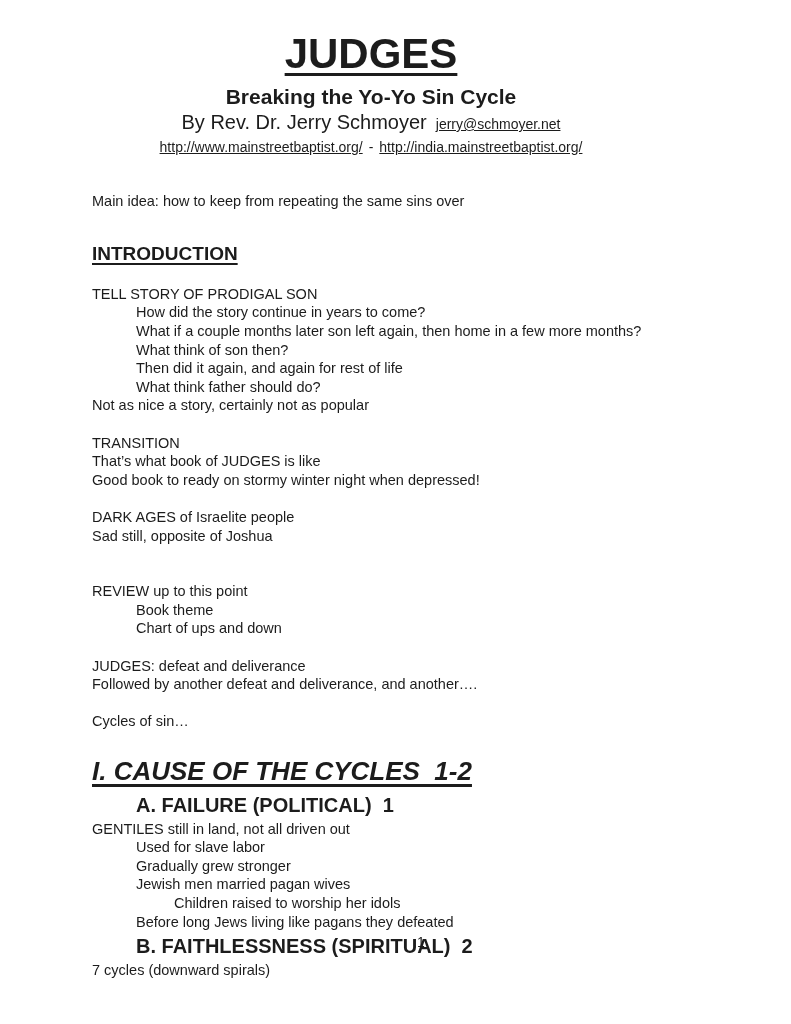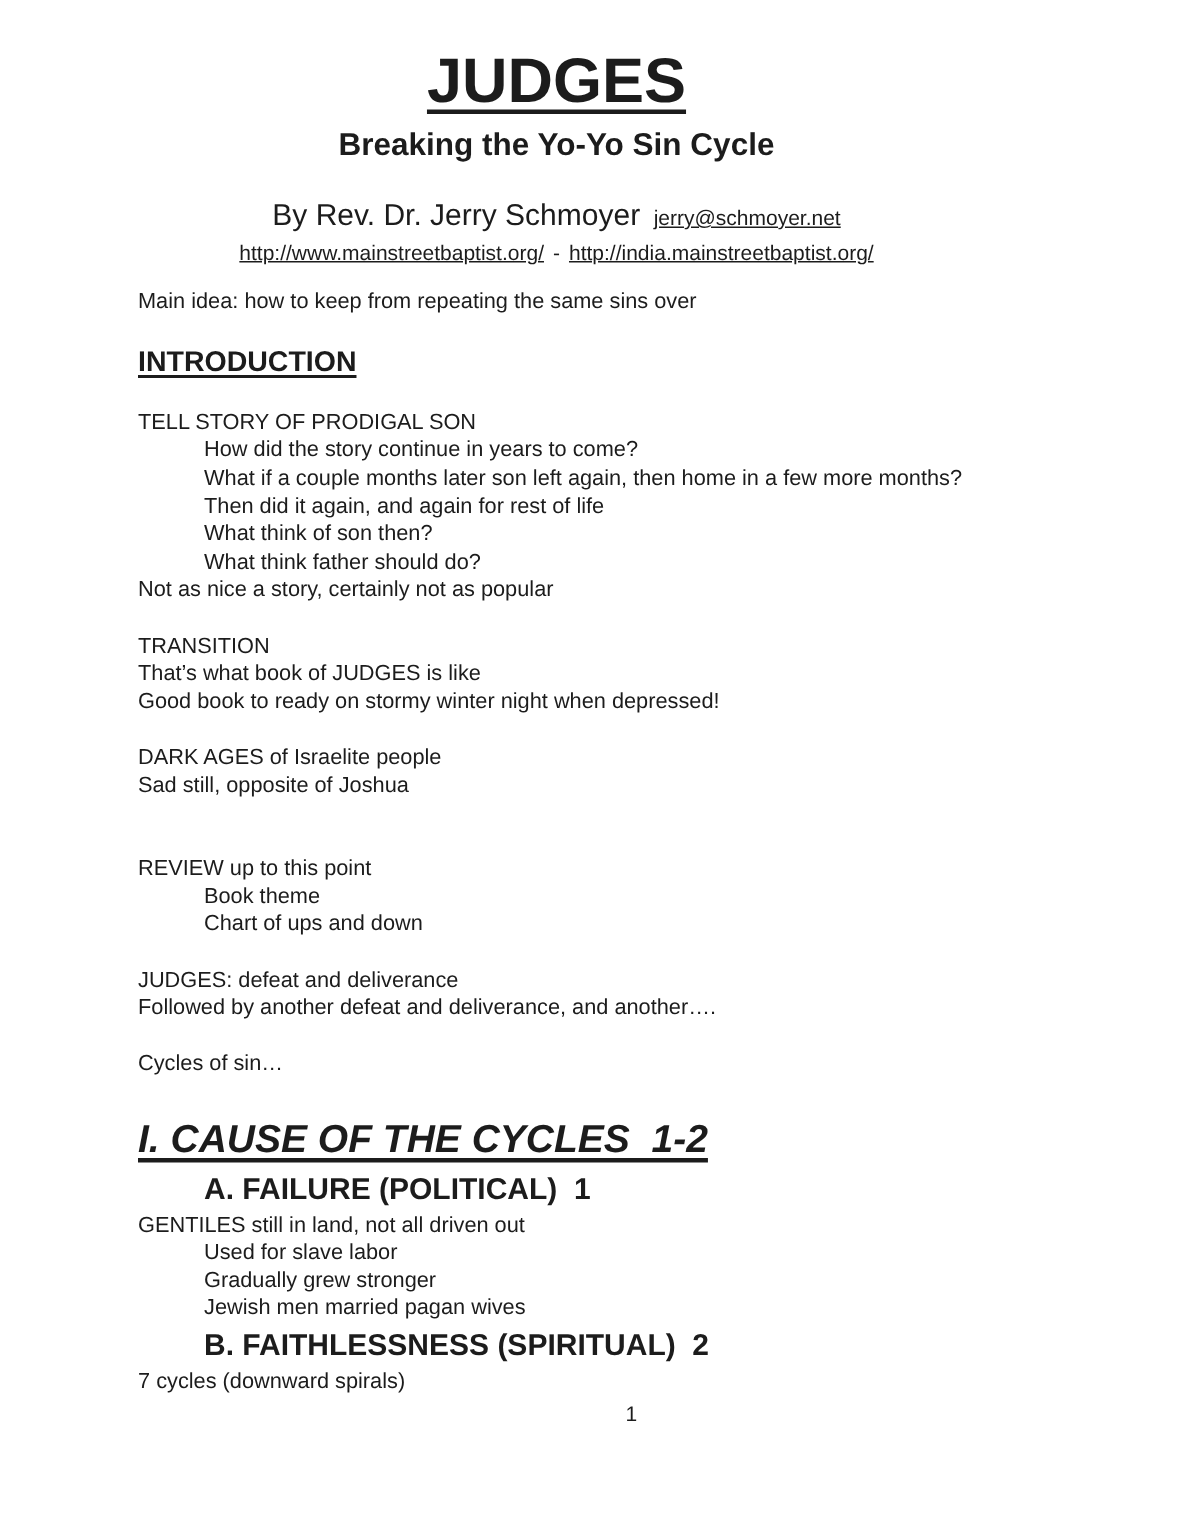--- a/index.html
+++ b/index.html
@@ -38,21 +38,20 @@
     font-size: 21px;
     font-weight: bold;
     line-height: 27px;
     margin-top: 5px;
     white-space: pre-wrap;
   }
   .doc-byline {
     font-size: 20px;
     line-height: 24px;
     white-space: pre-wrap;
-    margin-top: 22px;
   }
   .doc-byline .email {
     font-size: 14px;
     text-decoration: underline;
     margin-left: 9px;
   }
   .doc-links {
     font-size: 14px;
     line-height: 20px;
     margin-top: 1px;
@@ -83,20 +82,21 @@
   .line.i2 { padding-left: 82px; }
   .line.underline { }
   .line.heading-intro {
     font-size: 19px;
     font-weight: bold;
     line-height: 25px;
     min-height: 25px;
     text-decoration: underline;
     text-decoration-thickness: 2px;
     text-underline-offset: 3px;
+    margin-top: 12px;
   }
   .line.heading-major {
     font-size: 26px;
     font-weight: bold;
     line-height: 34px;
     min-height: 34px;
     padding-top: 4px;
     padding-bottom: 2px;
     text-decoration: underline;
     text-decoration-thickness: 2.5px;
@@ -135,22 +135,22 @@
 
   <div class="doc-body">
 
   <div class="line normal">Main idea: how to keep from repeating the same sins over</div>
       <div class="line blank"></div>
       <div class="line heading-intro">INTRODUCTION</div>
       <div class="line blank"></div>
       <div class="line normal">TELL STORY OF PRODIGAL SON</div>
       <div class="line normal i1">How did the story continue in years to come?</div>
       <div class="line normal i1">What if a couple months later son left again, then home in a few more months?</div>
+      <div class="line normal i1">What think of son then?</div>
       <div class="line normal i1">Then did it again, and again for rest of life</div>
-      <div class="line normal i1">What think of son then?</div>
       <div class="line normal i1">What think father should do?</div>
       <div class="line normal">Not as nice a story, certainly not as popular</div>
       <div class="line blank"></div>
       <div class="line underline">TRANSITION</div>
       <div class="line normal">That’s what book of JUDGES is like</div>
       <div class="line normal">Good book to ready on stormy winter night when depressed!</div>
       <div class="line blank"></div>
       <div class="line normal">DARK AGES of Israelite people</div>
       <div class="line normal">Sad still, opposite of Joshua</div>
       <div class="line blank"></div>
@@ -163,19 +163,21 @@
       <div class="line normal">Followed by another defeat and deliverance, and another….</div>
       <div class="line blank"></div>
       <div class="line normal">Cycles of sin…</div>
       <div class="line blank"></div>
       <div class="line heading-major">I. CAUSE OF THE CYCLES  1-2</div>
       <div class="line heading-sub i1">A. FAILURE (POLITICAL)  1</div>
       <div class="line normal">GENTILES still in land, not all driven out</div>
       <div class="line normal i1">Used for slave labor</div>
       <div class="line normal i1">Gradually grew stronger</div>
       <div class="line normal i1">Jewish men married pagan wives</div>
+      <div class="line normal i2">Children raised to worship her idols</div>
+      <div class="line normal i1">Before long Jews living like pagans they defeated</div>
       <div class="line heading-sub i1">B. FAITHLESSNESS (SPIRITUAL)  2</div>
       <div class="line normal">7 cycles (downward spirals)</div>
     </div>
 
   <div class="doc-footer">1</div>
 
 </div>
 
 </body></html>

